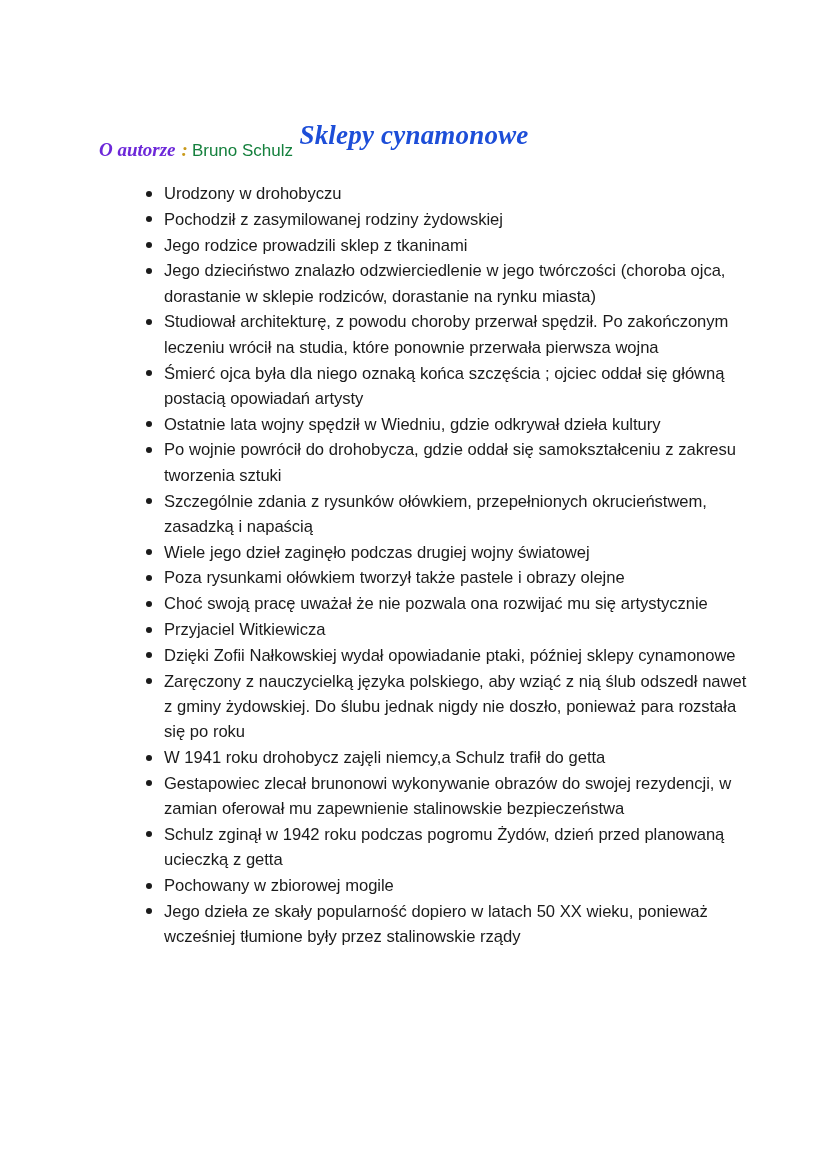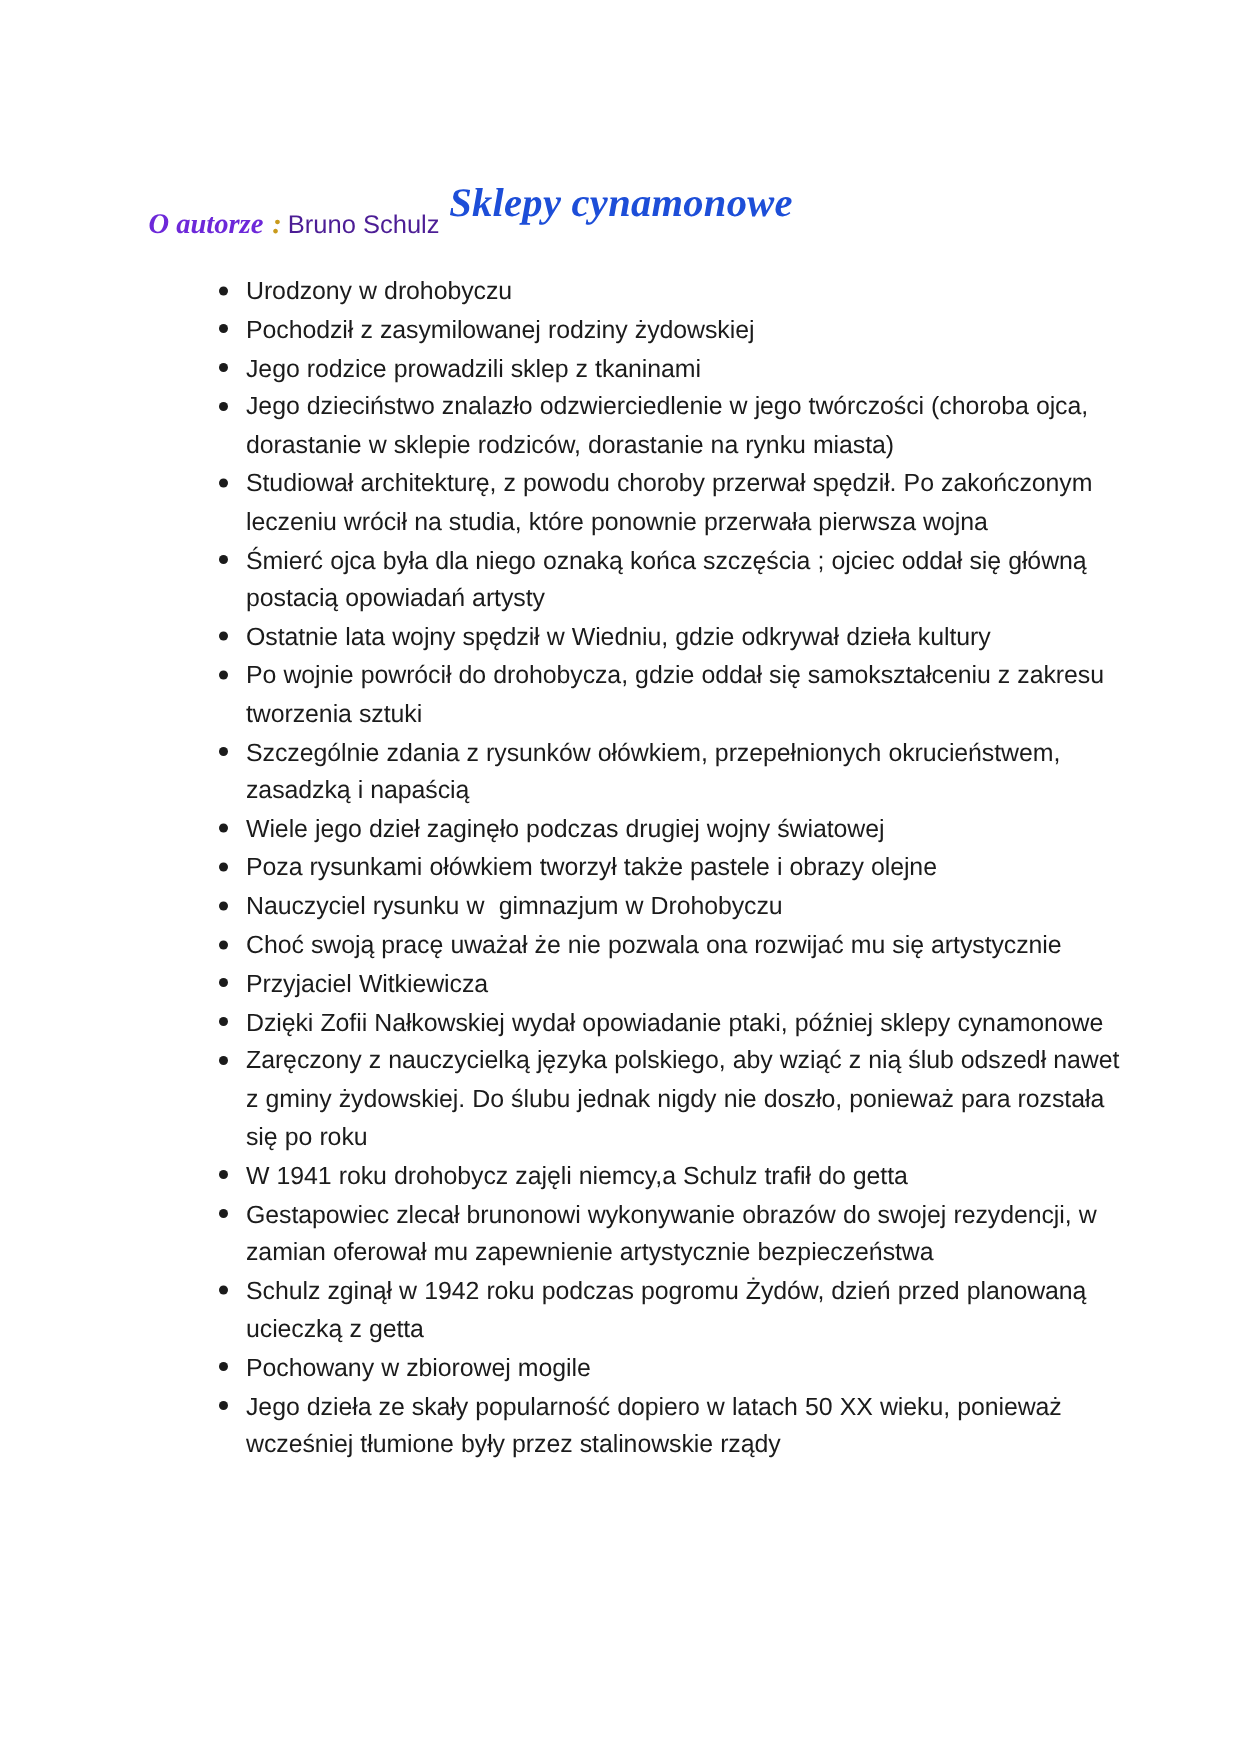--- a/index.html
+++ b/index.html
@@ -56,21 +56,21 @@
     font-style: italic;
     font-weight: bold;
     font-size: 19px;
     color: #c99a1b;
     padding: 0 4px 0 6px;
   }
   .subtitle-value {
     font-family: "Liberation Sans", sans-serif;
     font-size: 17px;
     font-weight: 400;
-    color: #4c1d95;
+    color: #15803d;
   }
 
   
   .notes-list {
     position: absolute;
     top: 165px;
     left: 126px;
     width: 612px;
     margin: 16px;
     padding: 0;
@@ -156,45 +156,41 @@
       <li class="note-item">
         <span class="bullet-dot"></span>
         <span class="note-text">Wiele jego dzieł zaginęło podczas drugiej wojny światowej</span>
       </li>
       <li class="note-item">
         <span class="bullet-dot"></span>
         <span class="note-text">Poza rysunkami ołówkiem tworzył także pastele i obrazy olejne</span>
       </li>
       <li class="note-item">
         <span class="bullet-dot"></span>
-        <span class="note-text">Nauczyciel rysunku w  gimnazjum w Drohobyczu</span>
-      </li>
-      <li class="note-item">
-        <span class="bullet-dot"></span>
         <span class="note-text">Choć swoją pracę uważał że nie pozwala ona rozwijać mu się artystycznie</span>
       </li>
       <li class="note-item">
         <span class="bullet-dot"></span>
         <span class="note-text">Przyjaciel Witkiewicza</span>
       </li>
       <li class="note-item">
         <span class="bullet-dot"></span>
         <span class="note-text">Dzięki Zofii Nałkowskiej wydał opowiadanie ptaki, później sklepy cynamonowe</span>
       </li>
       <li class="note-item">
         <span class="bullet-dot"></span>
         <span class="note-text">Zaręczony z nauczycielką języka polskiego, aby wziąć z nią ślub odszedł nawet z gminy żydowskiej. Do ślubu jednak nigdy nie doszło, ponieważ para rozstała się po roku</span>
       </li>
       <li class="note-item">
         <span class="bullet-dot"></span>
         <span class="note-text">W 1941 roku drohobycz zajęli niemcy,a Schulz trafił do getta</span>
       </li>
       <li class="note-item">
         <span class="bullet-dot"></span>
-        <span class="note-text">Gestapowiec zlecał brunonowi wykonywanie obrazów do swojej rezydencji, w zamian oferował mu zapewnienie artystycznie bezpieczeństwa</span>
+        <span class="note-text">Gestapowiec zlecał brunonowi wykonywanie obrazów do swojej rezydencji, w zamian oferował mu zapewnienie stalinowskie bezpieczeństwa</span>
       </li>
       <li class="note-item">
         <span class="bullet-dot"></span>
         <span class="note-text">Schulz zginął w 1942 roku podczas pogromu Żydów, dzień przed planowaną ucieczką z getta</span>
       </li>
       <li class="note-item">
         <span class="bullet-dot"></span>
         <span class="note-text">Pochowany w zbiorowej mogile</span>
       </li>
       <li class="note-item">

